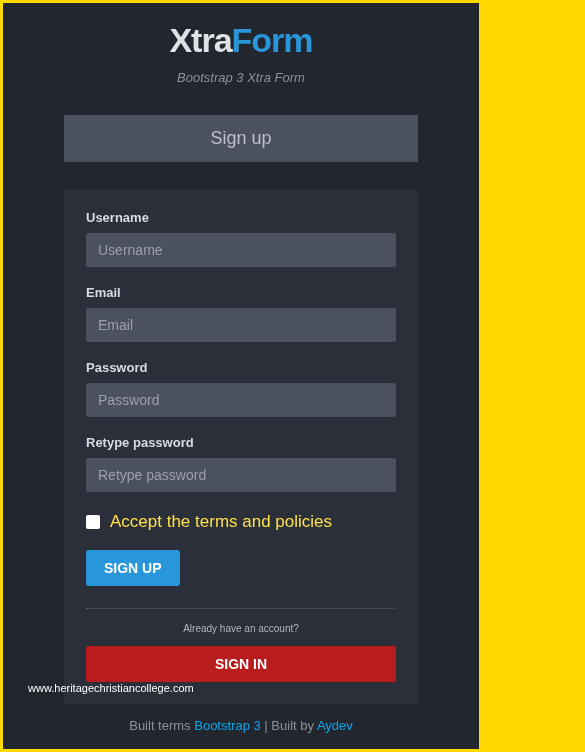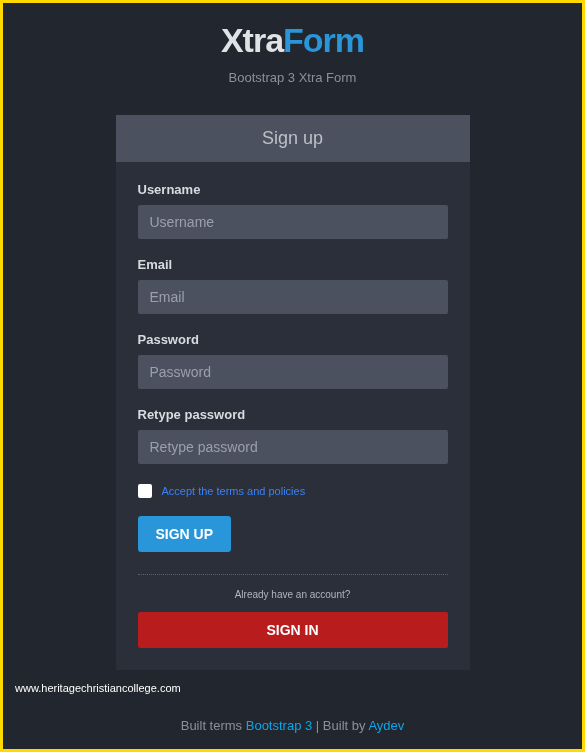--- a/index.html
+++ b/index.html
@@ -10,21 +10,21 @@
 body {
   font-family: Arial, sans-serif;
   background: #ffd900;
   width: 585px;
   height: 752px;
   overflow: hidden;
 }
 .app-container {
   background: #22262e;
   margin: 3px;
-  width: 579px;
+  width: 476px;
   height: 746px;
   position: relative;
 }
 .header {
   text-align: center;
   padding-top: 18px;
 }
 .brand {
   font-size: 34px;
   font-weight: bold;
@@ -33,35 +33,37 @@
 .brand-first {
   color: #e0e3e6;
 }
 .brand-second {
   color: #2896d8;
 }
 .subtitle {
   color: #8c9199;
   font-size: 13px;
   margin-top: 10px;
+  font-style: italic;
 }
 .form-panel {
   width: 354px;
   margin: 30px auto 0;
 }
 .form-header {
   background: #4b515e;
   color: #bcc0c8;
   text-align: center;
   padding: 13px 0;
   font-size: 18px;
 }
 .form-body {
   background: #2a2f39;
   padding: 20px 22px 22px;
+  margin-top: 28px;
 }
 .field-label {
   color: #d8dbdf;
   font-size: 13px;
   font-weight: bold;
   margin-bottom: 8px;
   display: block;
 }
 .field-input {
   width: 100%;
@@ -84,22 +86,22 @@
 }
 .checkbox {
   width: 14px;
   height: 14px;
   background: #ffffff;
   border-radius: 2px;
   margin-right: 10px;
   cursor: pointer;
 }
 .checkbox-label {
-  color: #3b82f6;
-  font-size: 11px;
+  color: #fde047;
+  font-size: 17px;
 }
 .signup-btn {
   background: #2896d8;
   color: #ffffff;
   border: none;
   padding: 10px 18px;
   font-size: 14px;
   font-weight: bold;
   border-radius: 3px;
   cursor: pointer;
@@ -121,21 +123,21 @@
   color: #ffffff;
   border: none;
   padding: 10px 0;
   font-size: 14px;
   font-weight: bold;
   cursor: pointer;
   border-radius: 2px;
 }
 .domain-text {
   position: absolute;
-  left: 12px;
+  left: 25px;
   bottom: 55px;
   color: #ffffff;
   font-size: 11px;
 }
 .footer {
   position: absolute;
   bottom: 16px;
   width: 100%;
   text-align: center;
   font-size: 13px;

